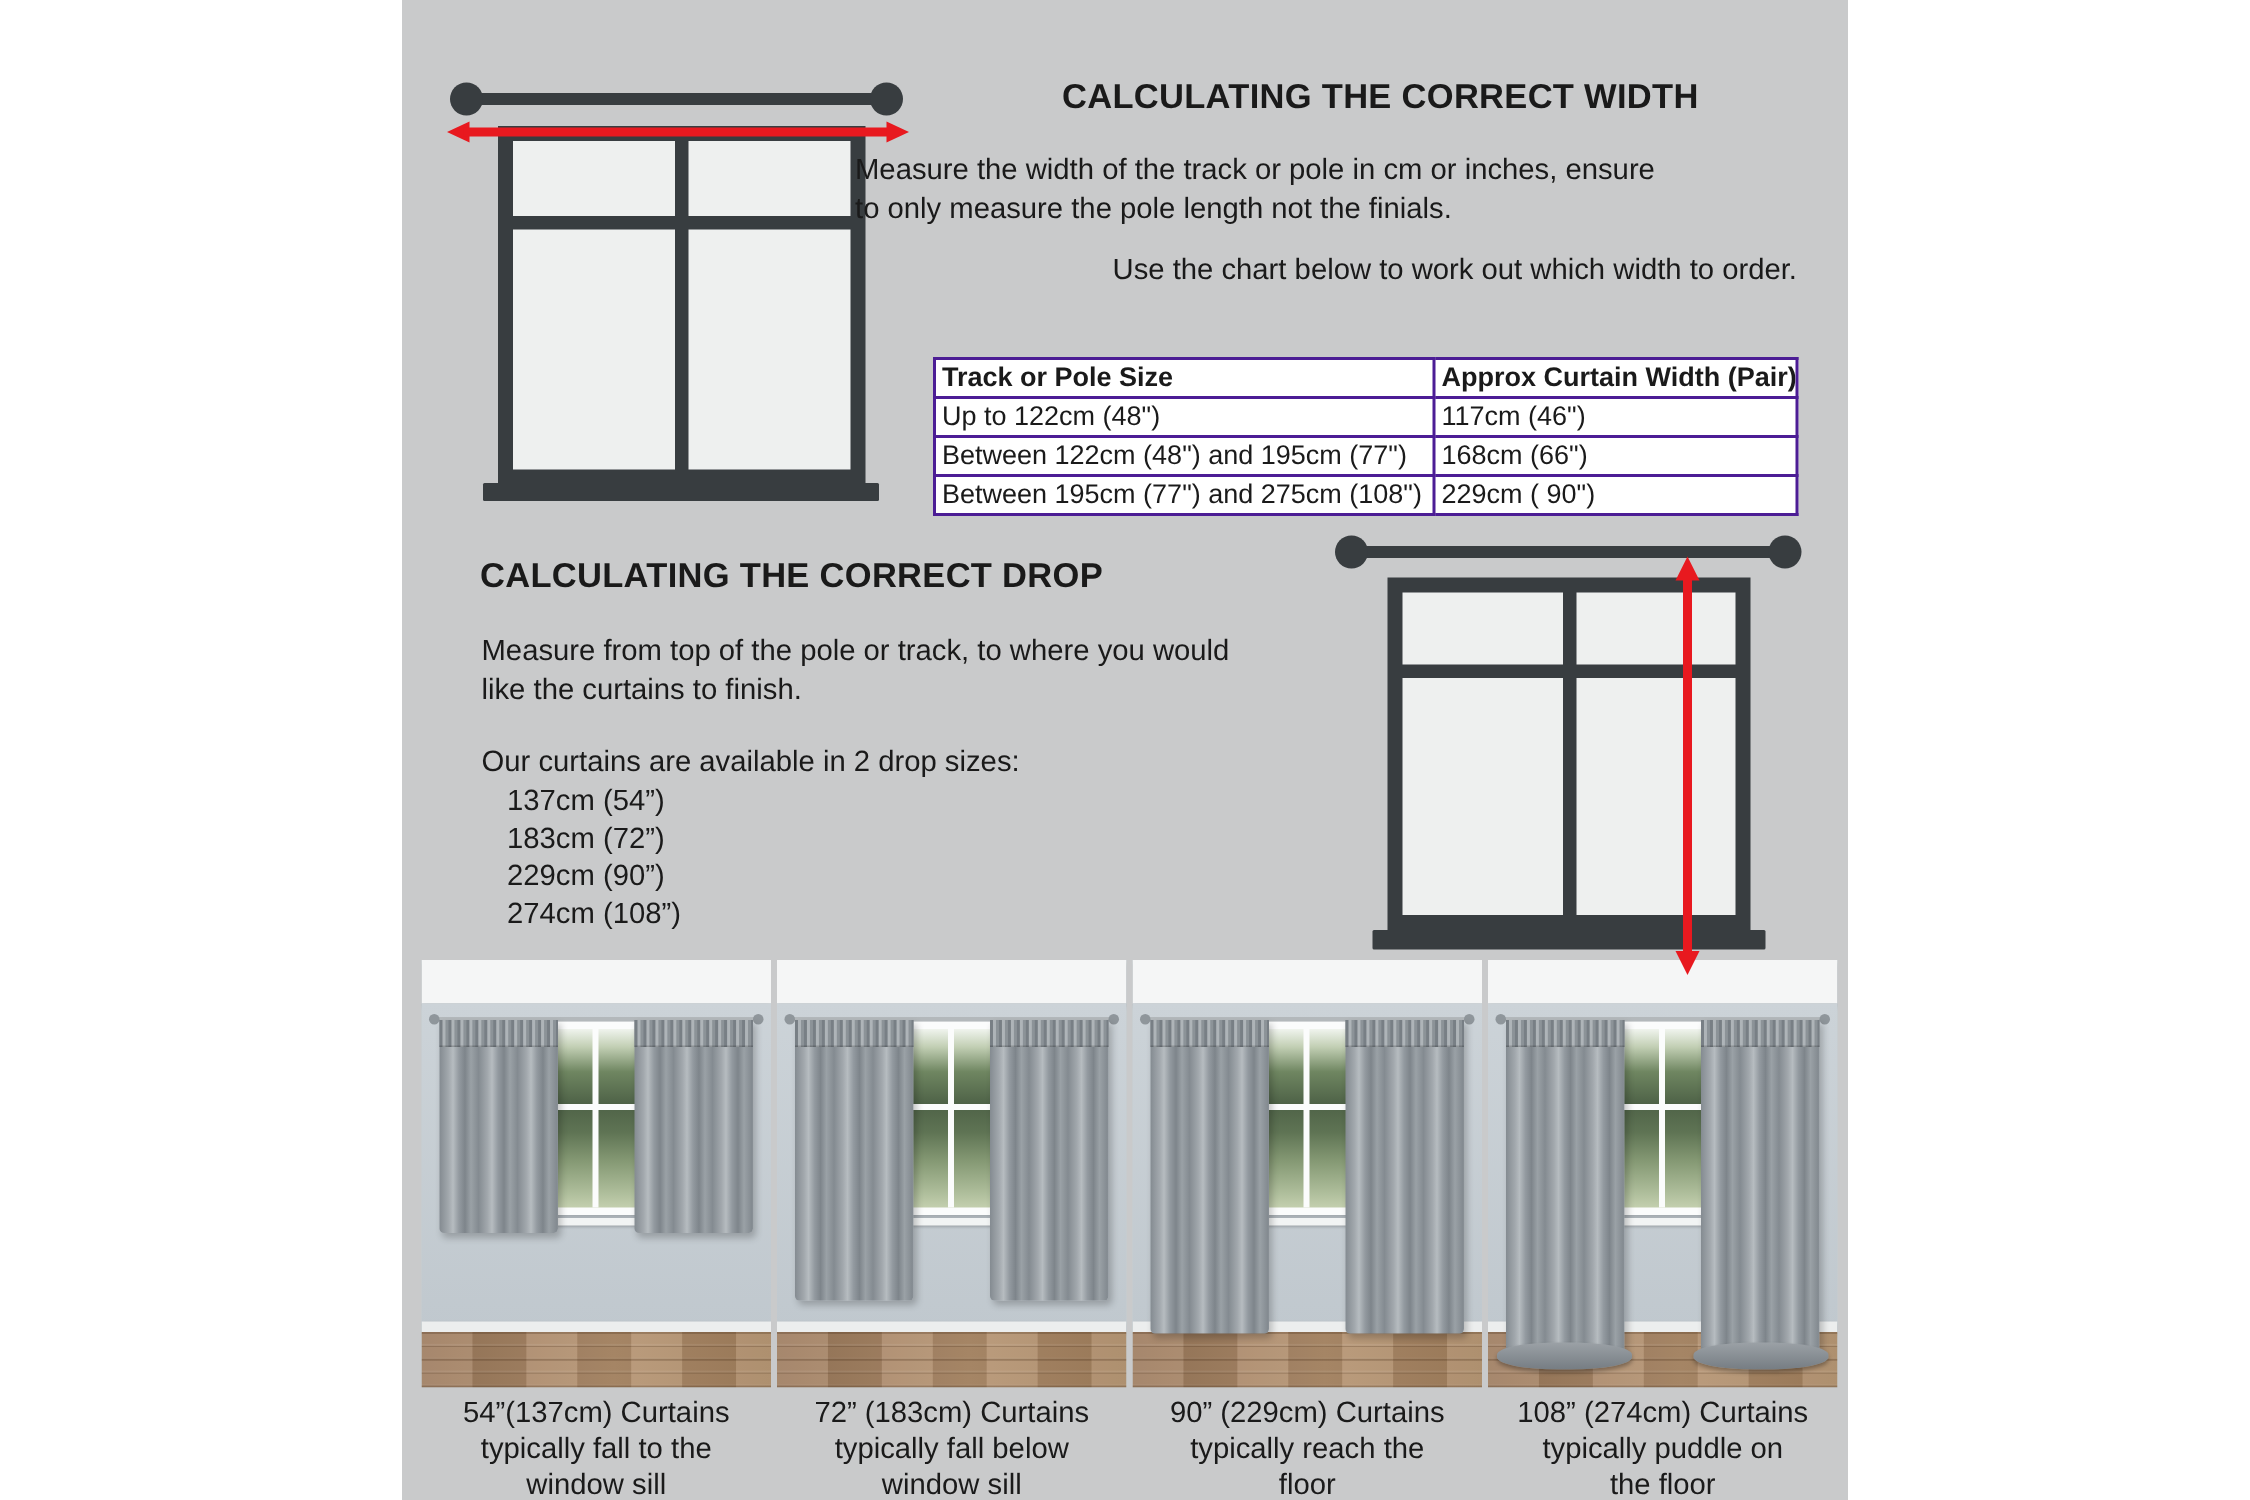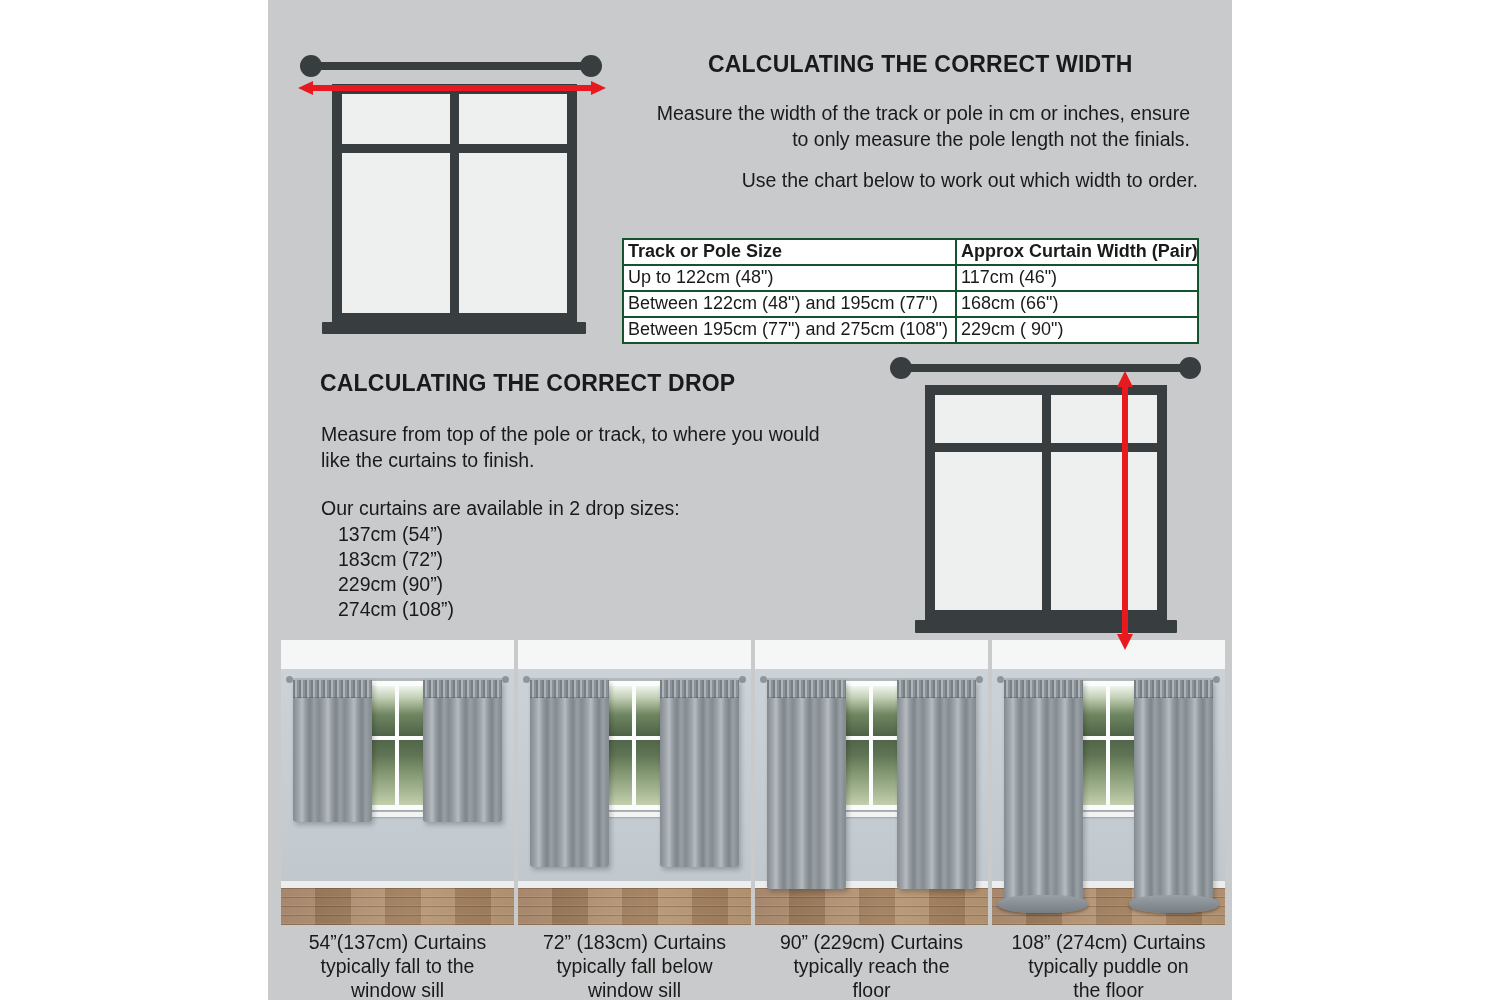--- a/index.html
+++ b/index.html
@@ -2,30 +2,30 @@
 <html><head>
 <meta charset="utf-8">
 <style>
   * { margin:0; padding:0; box-sizing:border-box; }
   html,body { width:1500px; height:1000px; background:#ffffff; font-family:"Liberation Sans", sans-serif; color:#1a1a1a; overflow:hidden; }
 
   .panel { position:absolute; left:268px; top:0; width:964px; height:1000px; background:#c9cacb; }
 
   
   .w-title { position:absolute; left:440px; top:51px; width:520px; text-align:left; font-size:23px; font-weight:bold; letter-spacing:0.2px; }
-  .w-body  { position:absolute; right:42px; top:100px; width:620px; text-align:right; font-size:19.5px; line-height:26px; }
+  .w-body  { position:absolute; right:42px; top:100px; width:620px; font-size:19.5px; line-height:26px; }
   .w-hint  { position:absolute; right:34px; top:169px; width:620px; text-align:right; font-size:19.5px; }
   .d-title { position:absolute; left:52px; top:370px; width:520px; font-size:23px; font-weight:bold; letter-spacing:0.2px; }
   .d-body  { position:absolute; left:53px; top:421px; width:560px; font-size:19.5px; line-height:26px; }
   .d-intro { position:absolute; left:53px; top:497px; width:560px; font-size:19.5px; }
   .d-sizes { position:absolute; left:70px; top:522px; width:300px; font-size:19.5px; line-height:25px; }
 
   
   table.size-table { position:absolute; left:354px; top:238px; width:575px; border-collapse:collapse; background:#ffffff; table-layout:fixed; }
-  table.size-table th, table.size-table td { border:2px solid #14532d; font-size:18px; padding:1px 4px 2px 4px; text-align:left; white-space:nowrap; overflow:hidden; }
+  table.size-table th, table.size-table td { border:2px solid #4c1d95; font-size:18px; padding:1px 4px 2px 4px; text-align:left; white-space:nowrap; overflow:hidden; }
   table.size-table th { font-weight:bold; height:25px; }
   table.size-table td { height:23px; }
   .col-pole { width:333px; } .col-width { width:242px; }
 
   
   .rod { position:absolute; background:#383d40; border-radius:4px; }
   .ball { position:absolute; width:22px; height:22px; border-radius:50%; background:#383d40; }
   .winframe { position:absolute; background:#383d40; display:grid; grid-template-columns:1fr 1fr; gap:9px; padding:10px; }
   .winframe .pane { background:#eef0ef; }
   .sill { position:absolute; background:#383d40; border-radius:1px; }

